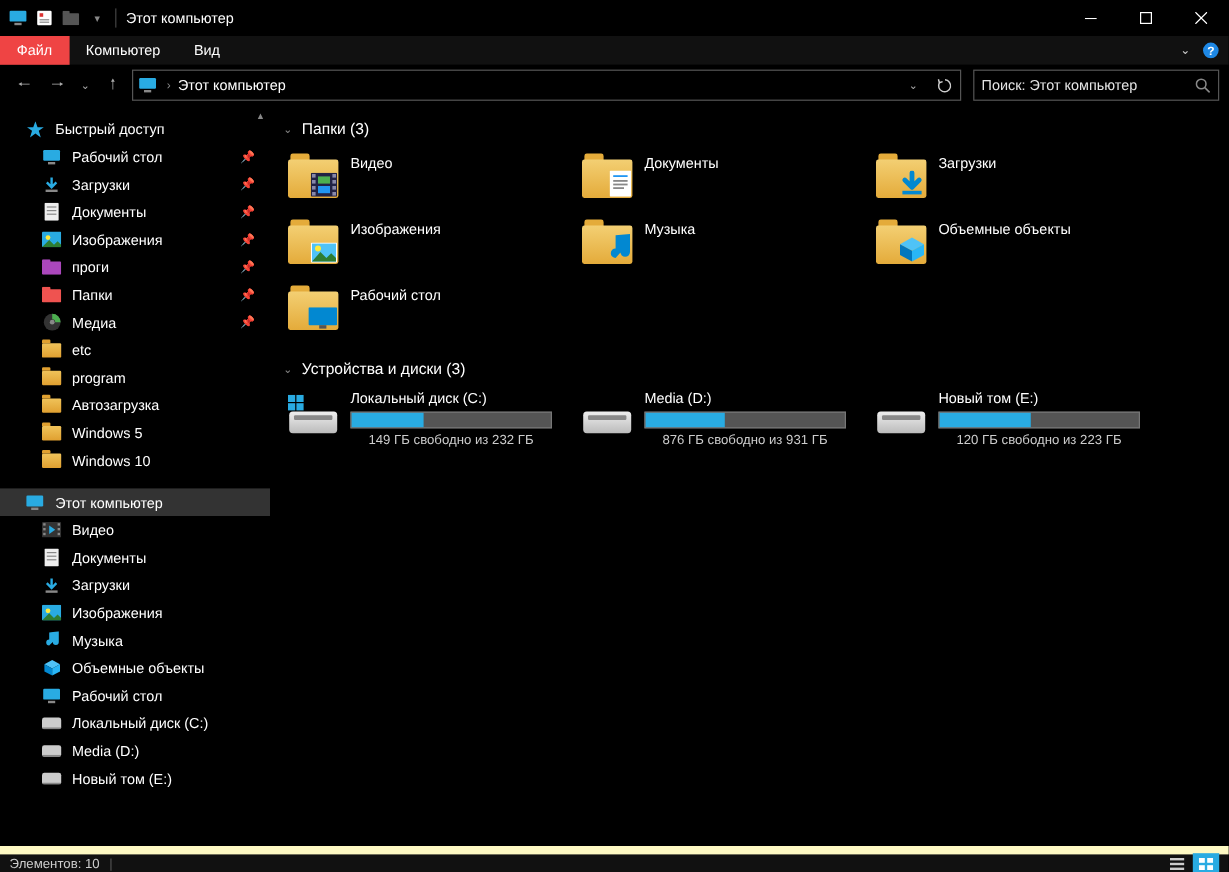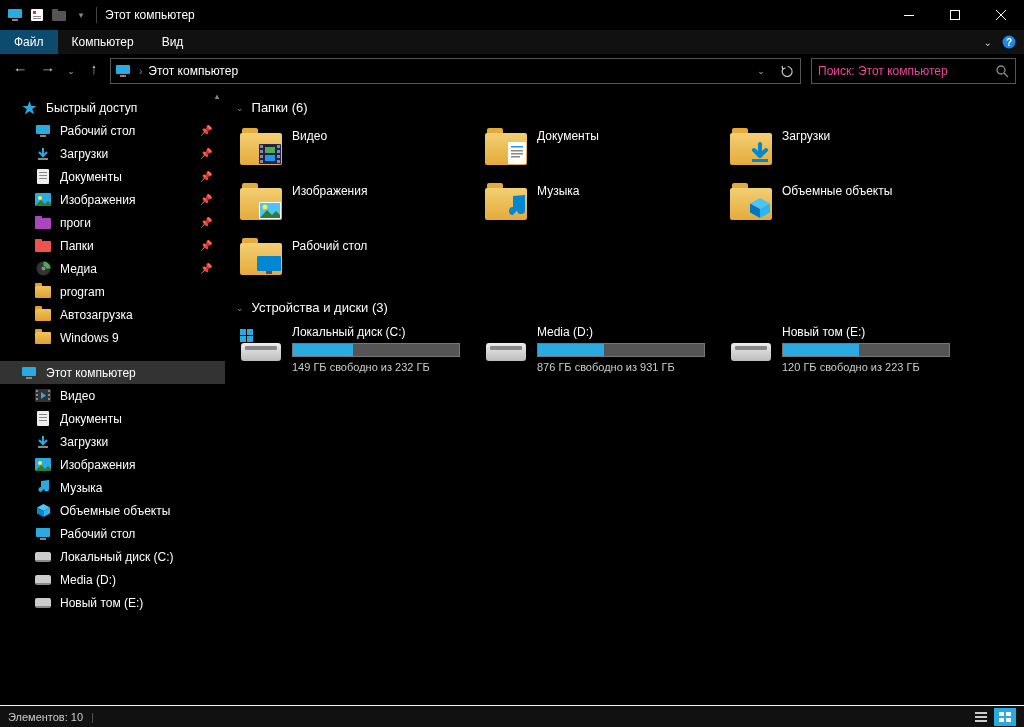--- a/index.html
+++ b/index.html
@@ -10,34 +10,34 @@
   .titlebar .qat { display: flex; align-items: center; gap: 4px; }
   .titlebar .qat .ic { width: 18px; height: 18px; display:flex;align-items:center;justify-content:center;}
   .titlebar .sep { width: 1px; height: 16px; background: #444; margin: 0 6px; }
   .titlebar .title { margin-left: 2px; font-size: 12px; }
   .titlebar .winbtns { margin-left: auto; display: flex; }
   .titlebar .winbtns .wb { width: 46px; height: 30px; display:flex;align-items:center;justify-content:center; }
 
   
   .menustrip { height: 24px; background: #111; display: flex; align-items: stretch; }
   .menustrip .mitem { padding: 0 14px; display:flex; align-items:center; font-size: 12px;}
-  .menustrip .mitem.file { background: #0c4a6e; color:#fff; }
+  .menustrip .mitem.file { background: #ef4444; color:#fff; }
   .menustrip .right { margin-left:auto; display:flex; align-items:center; padding-right:8px; gap:10px;}
   .chev { font-size:10px; color:#ccc;}
 
   
   .navrow { height: 34px; background: #000; display:flex; align-items:center; padding: 2px 8px 2px 8px; gap:4px;}
   .navbtn { width:24px; height:24px; display:flex;align-items:center;justify-content:center; color:#aaa;}
   .addrbar { flex:1; height:26px; border:1px solid #555; background:#000; display:flex; align-items:center; }
   .addrbar .pcicon { width:24px; display:flex;align-items:center;justify-content:center;}
   .addrbar .crumbs { display:flex; align-items:center; gap:6px; padding-left:4px;}
   .addrbar .csep { color:#888; font-size:10px;}
   .addrbar .tailbtns { margin-left:auto; display:flex;}
   .addrbar .tailbtns div{ width:26px;height:24px;display:flex;align-items:center;justify-content:center;color:#aaa;}
-  .searchbox { width:205px; height:26px; border:1px solid #555; margin-left:6px; display:flex; align-items:center; padding:0 6px; color:#ec4899;}
+  .searchbox { width:205px; height:26px; border:1px solid #555; margin-left:6px; display:flex; align-items:center; padding:0 6px; color:#e5e5e5;}
   .searchbox .sicon{margin-left:auto;}
 
   
   .body { display:flex; height: calc(727px - 30px - 24px - 34px - 22px); }
   .sidebar { width: 226px; background:#000; border-right:1px solid #000; overflow-y:auto; position:relative; padding-top:8px;}
   .sidebar::-webkit-scrollbar{width:16px;}
   .sidebar-inner{padding-bottom:8px;}
   .sb-scroll-up{position:absolute; top:0; right:0; width:16px;height:16px;display:flex;align-items:center;justify-content:center;color:#888;font-size:9px;}
   .sbitem { height:23px; display:flex; align-items:center; padding-left:20px; gap:8px; white-space:nowrap;}
   .sbitem.indent { padding-left:34px; }
@@ -63,24 +63,24 @@
 
   .drives-grid{display:flex;flex-wrap:wrap;}
   .ditem{ width:245px; padding:2px 4px 10px; display:flex; gap:10px;}
   .ditem .drive-icon{width:42px;height:32px;margin-top:4px;position:relative;}
   .di-body{width:40px;height:18px;background:linear-gradient(#eee,#bbb);border-radius:3px;position:absolute;bottom:0;left:1px;}
   .di-body::after{content:"";position:absolute;top:3px;left:4px;width:32px;height:4px;background:#888;border-radius:1px;}
   .ditem .dinfo{flex:1;}
   .ditem .dname{font-size:12px;padding-bottom:4px;}
   .ditem .dbar{width:168px;height:14px;background:#555;border:1px solid #777;position:relative;margin-bottom:4px;}
   .ditem .dbar .dfill{position:absolute;top:0;left:0;bottom:0;background:#29abe2;}
-  .ditem .dfree{font-size:11px;color:#ccc;}
+  .ditem .dfree{font-size:11px;color:#ccc;margin-left:15px;}
 
   
-  .statusbar { height:22px; background:#111; border-top:1px solid #fef9c3; display:flex; align-items:center; padding:0 8px; font-size:11px; color:#ccc;}
+  .statusbar { height:22px; background:#111; border-top:7px solid #fef9c3; display:flex; align-items:center; padding:0 8px; font-size:11px; color:#ccc;}
   .statusbar .sright{margin-left:auto;display:flex;gap:2px;}
   .statusbar .viewbtn{width:22px;height:18px;display:flex;align-items:center;justify-content:center;border:1px solid transparent;}
   .statusbar .viewbtn.active{background:#29abe2;}
 
   svg { display:block; }
 </style>
 </head>
 <body>
 
 <div class="titlebar">
@@ -263,33 +263,45 @@
               <path d="M7.5 0.5 A7 7 0 0 1 14.5 7.5 L10 7.5 A2.5 2.5 0 0 0 7.5 5 Z" fill="#4caf50"></path>
             </svg>
           </span>
           <span>Медиа</span>
           <span class="pin">📌</span>
         </div>
         <div class="sbitem indent">
           <span class="icn">
             <div class="folder-ic"></div>
           </span>
+          <span>etc</span>
+        </div>
+        <div class="sbitem indent">
+          <span class="icn">
+            <div class="folder-ic"></div>
+          </span>
           <span>program</span>
         </div>
         <div class="sbitem indent">
           <span class="icn">
             <div class="folder-ic"></div>
           </span>
           <span>Автозагрузка</span>
         </div>
         <div class="sbitem indent">
           <span class="icn">
             <div class="folder-ic"></div>
           </span>
-          <span>Windows 9</span>
+          <span>Windows 5</span>
+        </div>
+        <div class="sbitem indent">
+          <span class="icn">
+            <div class="folder-ic"></div>
+          </span>
+          <span>Windows 10</span>
         </div>
         <div class="sbgap"></div>
         <div class="sbitem active" style="padding-left:20px;">
           <span class="icn">
             <svg width="16" height="14">
               <rect x="1" y="1" width="14" height="9" fill="#29abe2" rx="1"></rect>
               <rect x="5" y="11" width="6" height="2" fill="#888"></rect>
             </svg>
           </span>
           <span>Этот компьютер</span>
@@ -384,21 +396,21 @@
           </span>
           <span>Новый том (E:)</span>
         </div>
       </div>
   </div>
 
   <div class="content">
     <div class="section">
       <div class="section-head">
         <span class="tw">⌄</span>
-        <span>Папки (6)</span>
+        <span>Папки (3)</span>
       </div>
       <div class="items-grid" id="folders-grid">
           <div class="fitem">
       <div class="big-folder">
         <div class="bf-tab"></div>
               <div class="bf-back"></div>
         <div class="bf-overlay">
                 <svg width="22" height="20">
                   <rect width="22" height="20" fill="#224" rx="1"></rect>
                   <rect x="1" y="1" width="3" height="3" fill="#88a"></rect>

